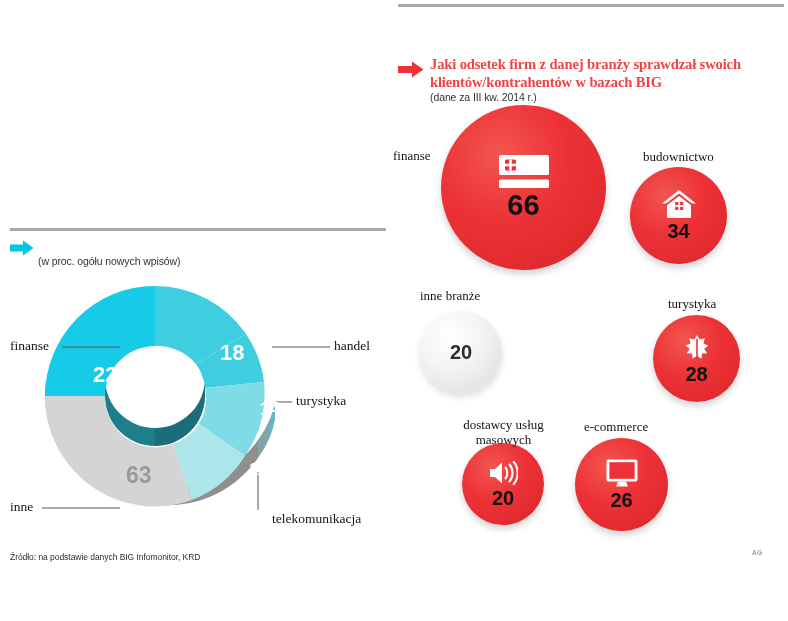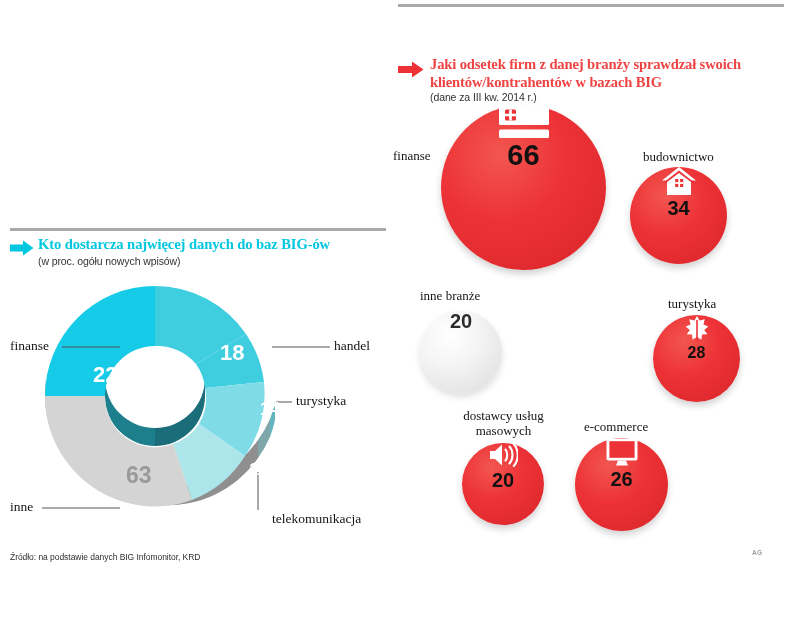--- a/index.html
+++ b/index.html
@@ -97,21 +97,21 @@
   .bubble.hollow {
     background: #ffffff;
     border: 1.4px solid #e2e2e2;
   }
   .bubble-inner {
     position: absolute;
     left: 0; right: 0; top: 0; bottom: 0;
     display: flex;
     flex-direction: column;
     align-items: center;
-    justify-content: flex-start;
+    justify-content: center;
   }
   .bubble-icon {
     display: block;
     margin-bottom: 3px;
   }
   .bubble-value {
     font-family: "Liberation Sans", sans-serif;
     font-weight: bold;
     color: #111111;
     line-height: 1;
@@ -126,21 +126,21 @@
     margin-bottom: 5px;
   }
   .bub-label {
     position: absolute;
     font-family: "Liberation Serif", serif;
     font-size: 13px;
     line-height: 15px;
     color: #141414;
     white-space: nowrap;
   }
-  .bub-label.wrap { white-space: normal; text-align: center; }
+  .bub-label.wrap { white-space: normal; text-align: center; margin-top: 9px; }
 
   #ag-mark {
     position: absolute;
     left: 752px;
     top: 549px;
     font-size: 6.5px;
     font-weight: bold;
     color: #9b9b9b;
     letter-spacing: 0.4px;
   }
@@ -269,21 +269,21 @@
   <div class="bub-label" style="left:26px; top:288px;">inne branże</div>
 
 
   <div class="bubble red" style="left:259px; top:315px; width:87px; height:87px;">
     <div class="bubble-inner">
       <svg class="bubble-icon" width="32" height="27" viewBox="0 0 32 27">
         <path d="M16,1 L18.6,5.6 L23.8,4.3 L22.4,9.4 L27.3,11.6 L23.2,15 L26.3,19.3 L21,19.6 L20.4,24.8 L16,21.8 L11.6,24.8 L11,19.6 L5.7,19.3 L8.8,15 L4.7,11.6 L9.6,9.4 L8.2,4.3 L13.4,5.6 Z" fill="#ffffff"></path>
         <path d="M16,5 L16,26" stroke="#ED3237" stroke-width="1.6"></path>
         <path d="M16,7 C10.5,7 7,12 7,17 C10,14.5 13.2,14.5 16,17 C18.8,14.5 22,14.5 25,17 C25,12 21.5,7 16,7 Z" fill="#ED3237" opacity="0"></path>
       </svg>
-      <div class="bubble-value" style="font-size:16px;">28</div>
+      <div class="bubble-value" style="font-size:20px;">28</div>
     </div>
   </div>
   <div class="bub-label" style="left:274px; top:296px;">turystyka</div>
 
   <div class="bubble red" style="left:68px; top:443px; width:82px; height:82px;">
     <div class="bubble-inner">
       <svg class="bubble-icon" width="30" height="24" viewBox="0 0 30 24">
         <path d="M2,8 L7,8 L14,1.5 L14,22.5 L7,16 L2,16 Z" fill="#ffffff"></path>
         <path d="M17.5,6.5 C19.8,9 19.8,15 17.5,17.5" stroke="#ffffff" stroke-width="2.1" fill="none" stroke-linecap="round"></path>
         <path d="M21.5,3.5 C25.5,8 25.5,16 21.5,20.5" stroke="#ffffff" stroke-width="2.1" fill="none" stroke-linecap="round"></path>
@@ -310,21 +310,20 @@
 
 <div id="ag-mark">AG</div>
 
 <div id="left-panel">
 
   <div id="left-rule"></div>
 
   <svg id="left-head-arrow" viewBox="0 0 24 16">
     <path d="M0,4.6 L13,4.6 L13,0.5 L23.5,8 L13,15.5 L13,11.4 L0,11.4 Z" fill="#00C6E0"></path>
   </svg>
-  <div id="left-head-text" class="serif">Kto dostarcza najwięcej danych do baz BIG-ów</div>
   <div id="left-head-note">(w proc. ogółu nowych wpisów)</div>
 
   <div id="donut-wrap">
     <svg width="394" height="250" viewBox="0 0 394 250">
       <defs>
         <clipPath id="topclip">
           <rect x="0" y="0" width="394" height="212"></rect>
         </clipPath>
       </defs>
 

